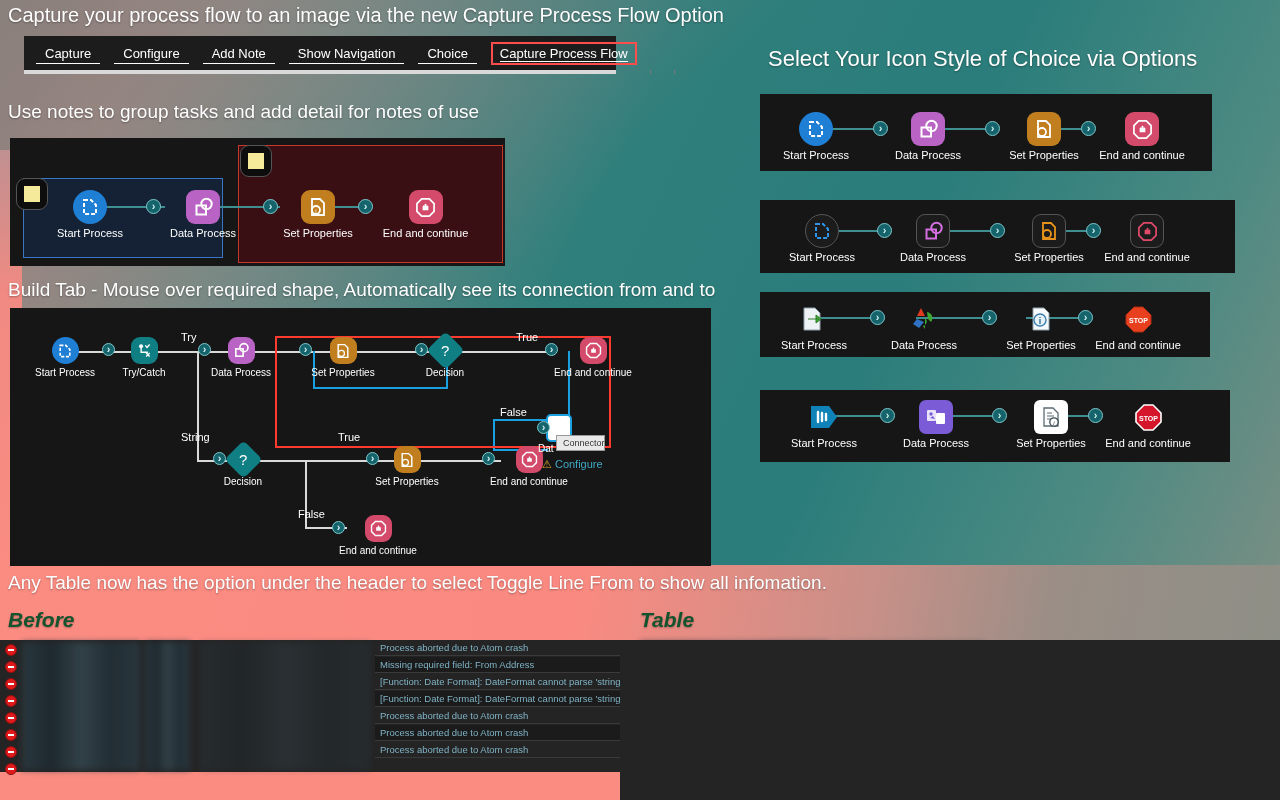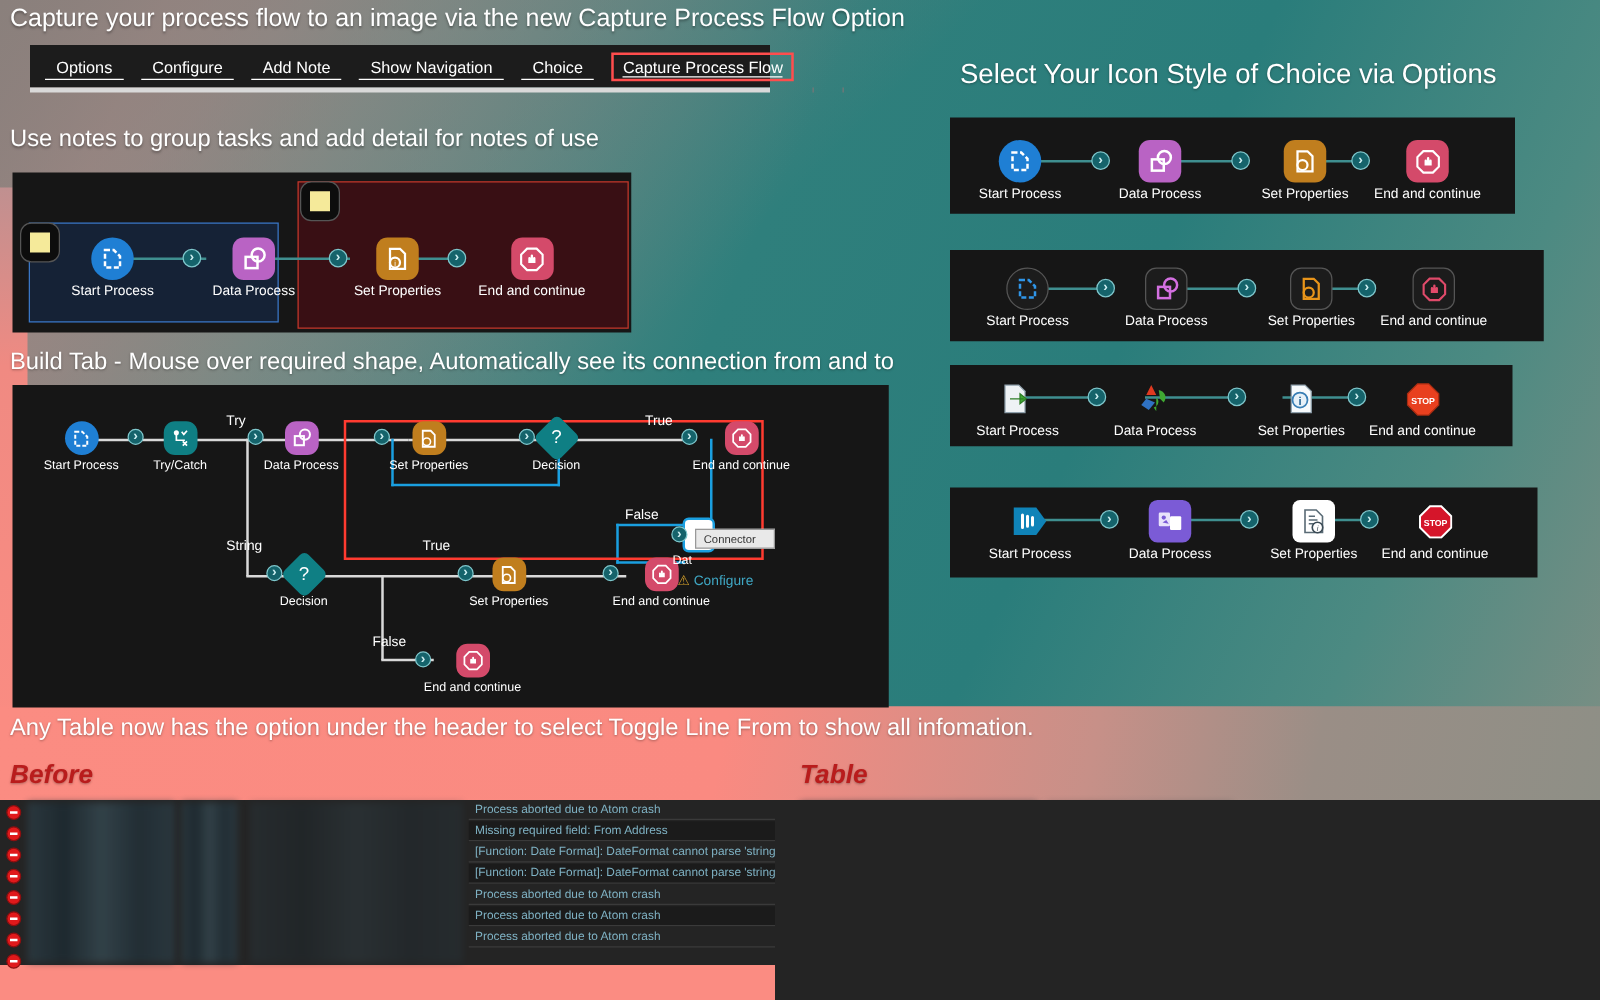--- a/index.html
+++ b/index.html
@@ -41,21 +41,21 @@
     text-shadow:0 1px 2px rgba(0,0,0,.35);
     white-space:nowrap;
   }
   #h-capture { left:8px; top:4px; font-size:20px; }
   #h-iconstyle { left:768px; top:46px; font-size:22px; }
   #h-notes { left:8px; top:101px; font-size:19px; }
   #h-build { left:8px; top:279px; font-size:19px; }
   #h-table { left:8px; top:572px; font-size:19px; }
   .ba-label {
     position:absolute; font-style:italic; font-weight:700;
-    font-size:21px; color:#b91c1c; text-shadow:0 1px 2px rgba(0,0,0,.3);
+    font-size:21px; color:#14532d; text-shadow:0 1px 2px rgba(0,0,0,.3);
   }
   #lab-before { left:8px; top:608px; }
   #lab-after  { left:640px; top:608px; }
 
   
   .menubar {
     position:absolute; left:24px; top:36px; width:592px; height:34px;
     background:#1c1c1c; display:flex; align-items:center;
     padding-left:12px; gap:0;
   }
@@ -143,21 +143,21 @@
 
 <h1 class="headline" id="h-capture">Capture your process flow to an image via the new Capture Process Flow Option</h1>
 <h1 class="headline" id="h-iconstyle">Select Your Icon Style of Choice via Options</h1>
 <h1 class="headline" id="h-notes">Use notes to group tasks and add detail for notes of use</h1>
 <h1 class="headline" id="h-build">Build Tab - Mouse over required shape, Automatically see its connection from and to</h1>
 <h1 class="headline" id="h-table">Any Table now has the option under the header to select Toggle Line From to show all infomation.</h1>
 <div class="ba-label" id="lab-before">Before</div>
 <div class="ba-label" id="lab-after">Table</div>
 
 <div class="menubar">
-  <div class="mi">Options</div>
+  <div class="mi">Capture</div>
   <div class="mi">Configure</div>
   <div class="mi">Add Note</div>
   <div class="mi">Show Navigation</div>
   <div class="mi">Choice</div>
   <div class="mi highlight">
     <span>Capture Process Flow</span>
   </div>
 </div>
 <div class="menu-underline">
   <i style="left:626px"></i>
@@ -330,21 +330,21 @@
   <div class="nicon" style="width:27px;height:27px;background:#d44a6a;">
     <svg width="17" height="17" viewBox="0 0 22 22">
         <polygon points="7,2 15,2 20,7 20,15 15,20 7,20 2,15 2,7" fill="none" stroke="#fff" stroke-width="1.8"></polygon>
         <path d="M8 14v-4a1 1 0 012 0v-2a1 1 0 012 0v2a1 1 0 012 0v4z" fill="#fff"></path>
       </svg>
   </div>
   <div class="nlabel" style="font-size:10px">End and continue</div>
 </div>
 
 <div style="position:absolute;left:546px;top:414px;width:26px;height:28px;background:#fff;border:2px solid #1a9fe0;border-radius:5px;"></div>
-<div class="tooltip" style="left:556px; top:423px; width:64px;">Connector</div>
+<div class="tooltip" style="left:556px; top:435px; width:49px;">Connector</div>
 <div style="position:absolute;left:538px;top:443px;font-size:10px;color:#fff;">Dat</div>
 <div class="configure" style="left:542px; top:458px;">
   <b>⚠</b>
   <span>Configure</span>
 </div>
 
 <div class="connarrow" style="left:102px; top:343px; width:13px; height:13px;"></div>
 <div class="connarrow" style="left:198px; top:343px; width:13px; height:13px;"></div>
 <div class="connarrow" style="left:299px; top:343px; width:13px; height:13px;"></div>
 <div class="connarrow" style="left:415px; top:343px; width:13px; height:13px;"></div>

